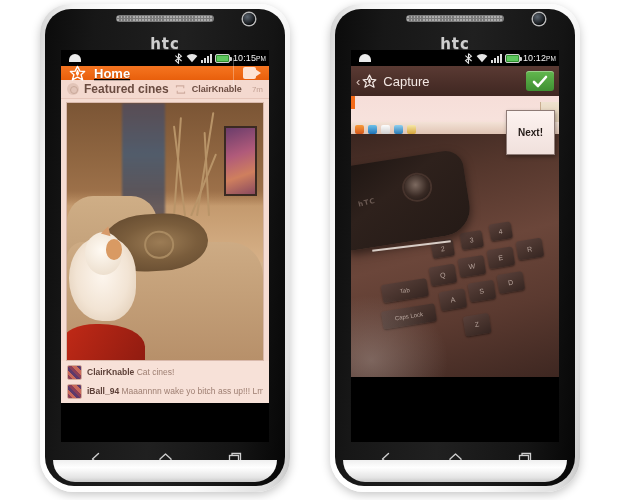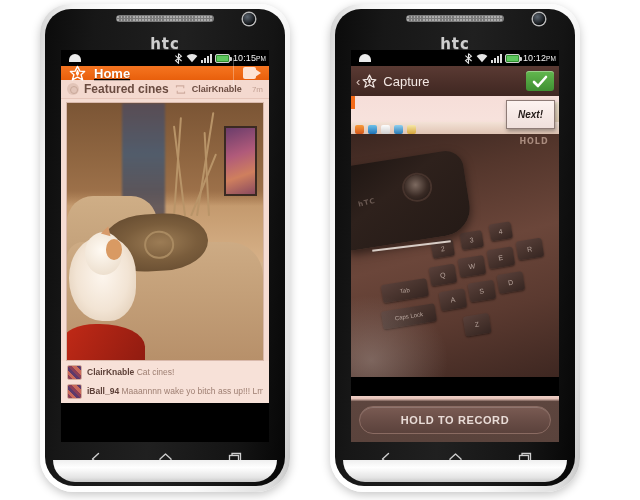--- a/index.html
+++ b/index.html
@@ -217,26 +217,25 @@
   .vf-key { position:absolute; border-radius:3px;
     background: linear-gradient(160deg,#59403a 0%,#46322c 55%,#352521 100%);
     box-shadow: 0 1px 2px rgba(0,0,0,.45);
     color:#b7a49c; font-size:7px; display:flex; align-items:center; justify-content:center;
     font-family:"Liberation Sans", sans-serif;}
   .vf-key.wide { font-size: 6px; }
   .vf-haze { position:absolute; left:0; bottom:0; width:48%; height:30%;
     background: radial-gradient(ellipse at 20% 80%, rgba(200,190,185,.35), rgba(0,0,0,0) 68%); }
 
   .tooltip {
-    position: absolute; right: 4px; top: 4px; z-index: 6;
+    position: absolute; right: 4px; top: 14px; z-index: 6;
     background: linear-gradient(180deg,#fdf3f0,#f0e0dc);
-    border: 1px solid #8e7b76; padding: 8px 11px;
+    border: 1px solid #8e7b76; padding: 16px 11px;
     color: #241b18; font-size: 10px; font-weight: bold;
     box-shadow: 1px 2px 4px rgba(0,0,0,.35);
-    font-style: italic;
   }
 
   .recordarea {
     position: absolute; left:0; right:0; bottom:0; height: 46px;
     background: linear-gradient(180deg,#efcfc6 0%,#e6c2b8 6%, #5d453e 12%, #5a433c 100%);
   }
   .record-btn {
     position: absolute; left: 8px; right: 8px; top: 10px; height: 28px;
     border-radius: 16px;
     background: linear-gradient(180deg,#7a5b53 0%,#6a4e47 48%,#5b423c 100%);
@@ -451,23 +450,20 @@
           <div class="vf-phone">
             <div class="vf-phone-lens"></div>
             <div class="vf-phone-htc">hTC</div>
           </div>
           <div class="vf-white-line"></div>
           <div class="vf-haze"></div>
 
           <div class="tooltip">Next!</div>
         </div>
 
-        <div class="recordarea">
-          <div class="record-btn">HOLD TO RECORD</div>
-        </div>
 
       </div>
 
       <div class="navbar">
         <svg width="16" height="16" viewBox="0 0 16 16">
           <path d="M10.5 2.5 L4.5 8 L10.5 13.5" fill="none" stroke="#cfcfcf" stroke-width="1.4" stroke-linecap="round" stroke-linejoin="round"></path>
         </svg>
         <svg width="17" height="16" viewBox="0 0 17 16">
           <path d="M8.5 3 L14 8 L14 13 L3 13 L3 8 Z" fill="none" stroke="#cfcfcf" stroke-width="1.3" stroke-linejoin="round"></path>
         </svg>

